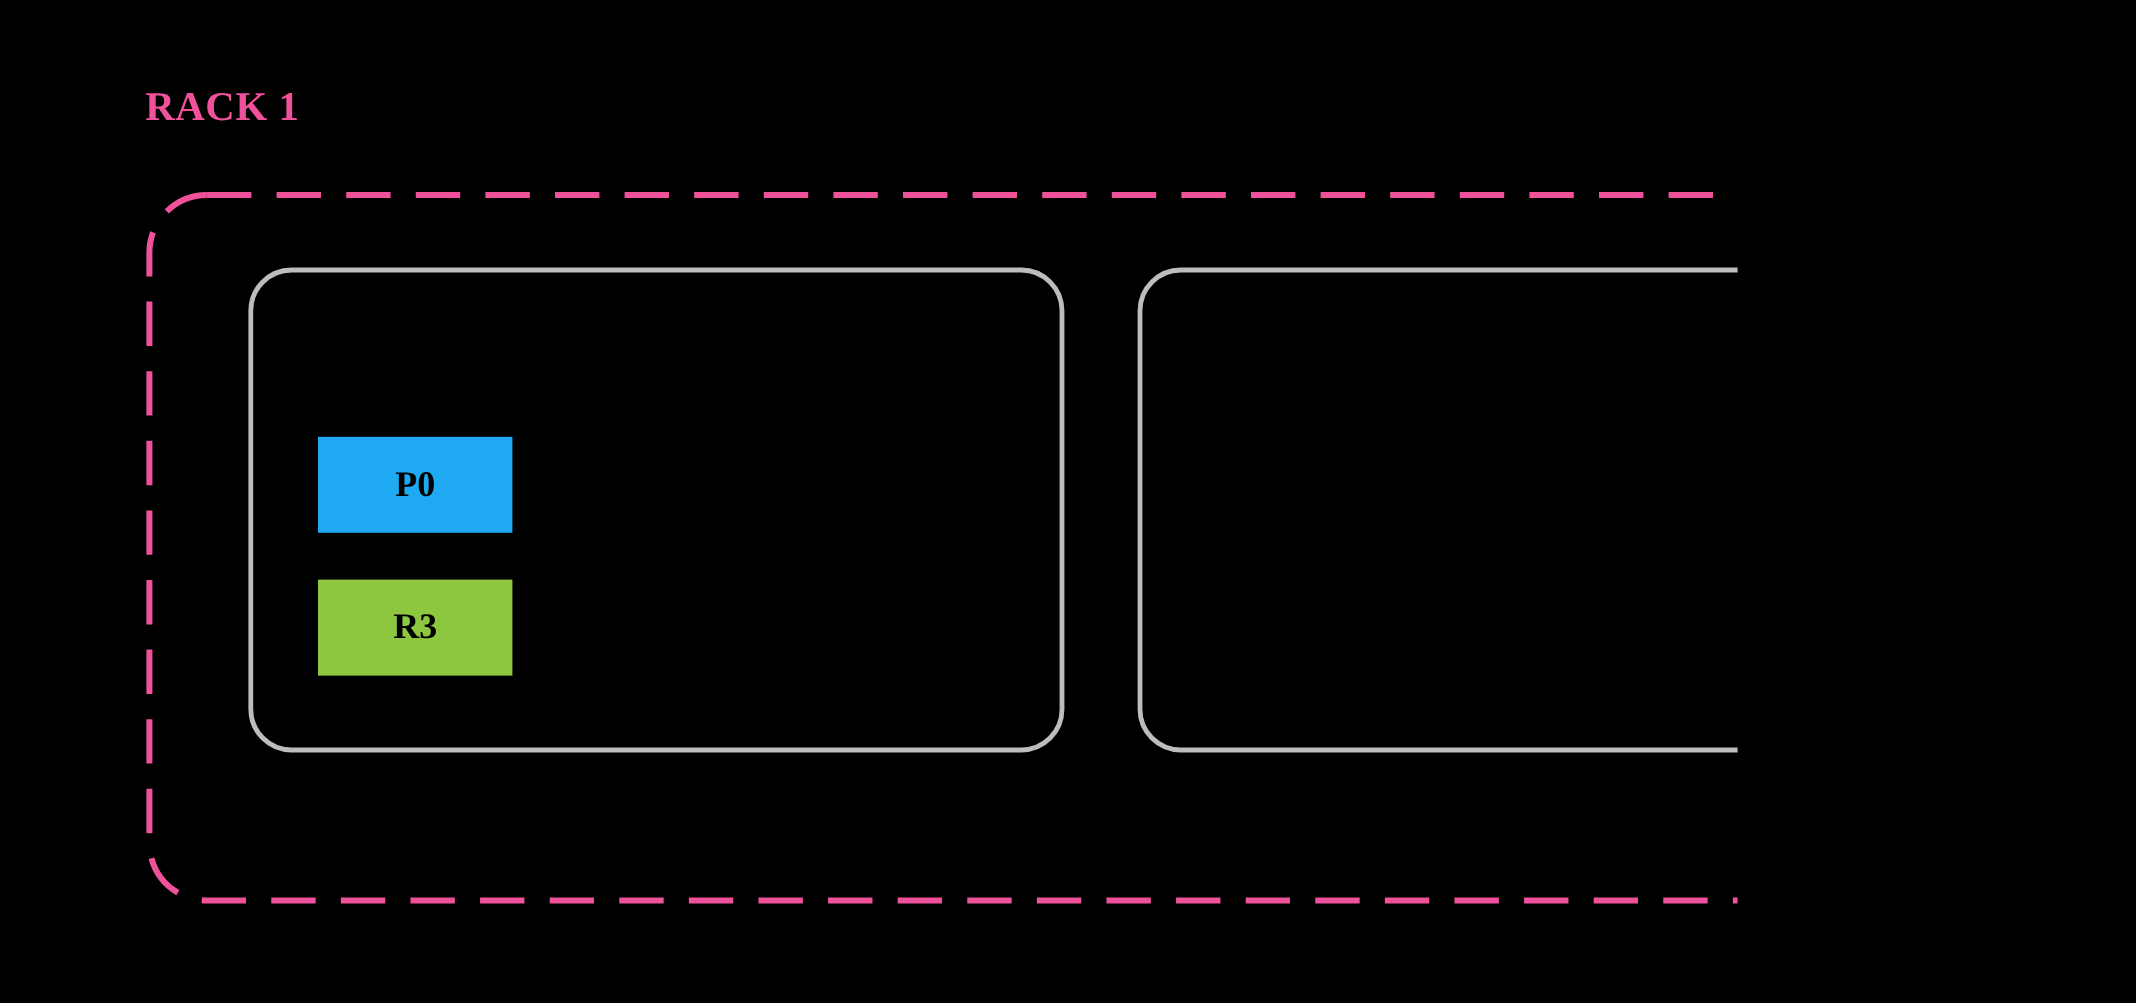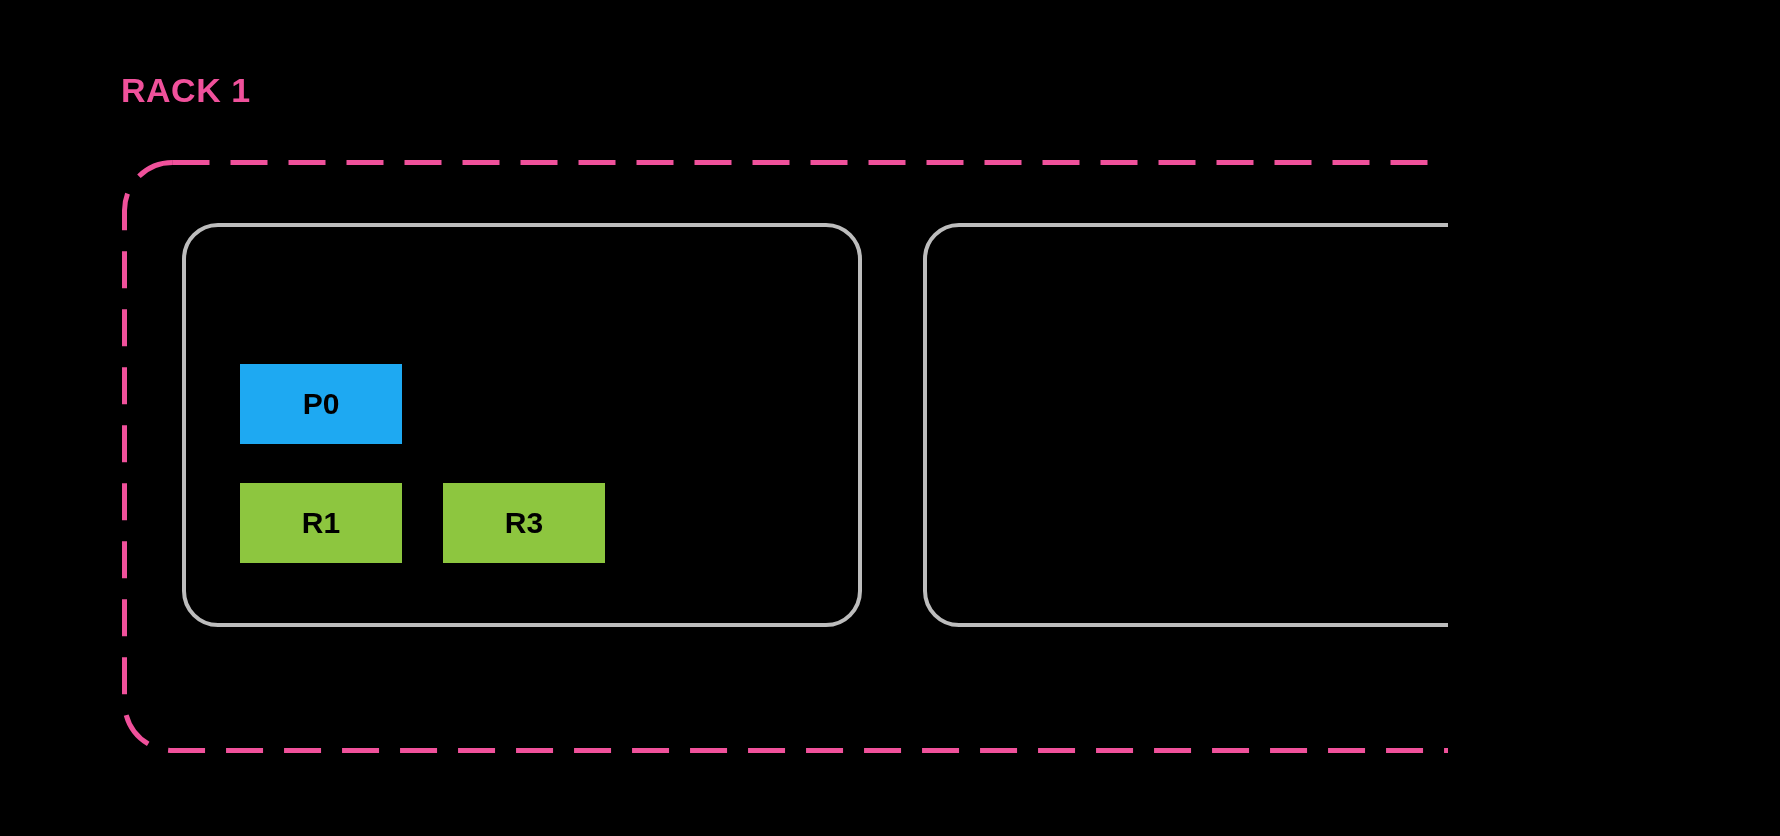--- a/index.html
+++ b/index.html
@@ -7,20 +7,21 @@
     padding: 0;
     background: var(--background, #000);
     font-family: "Liberation Sans", "DejaVu Sans", sans-serif;
   }
   #canvas {
     position: relative;
     width: 1448px;
     height: 836px;
     background: var(--background, #000);
     overflow: hidden;
+    font-family: Liberation Serif, serif;
   }
   .rack-label {
     position: absolute;
     left: 121px;
     top: 71px;
     font-size: 34px;
     font-weight: 800;
     letter-spacing: 0.5px;
     color: var(--rack-border, #F0519B);
   }
@@ -31,20 +32,21 @@
     pointer-events: none;
   }
   .node {
     position: absolute;
     top: 223px;
     height: 404px;
     border: 4px solid var(--node-border, #BDBDBD);
     border-radius: 36px;
     box-sizing: border-box;
     padding: 137px 0 0 54px;
+    margin-left: 25px;
   }
   .node-left  { left: 182px; width: 680px; }
   .node-right { left: 923px; width: 675px; }
   .box-row {
     display: flex;
     gap: 41px;
   }
   .box-row + .box-row {
     margin-top: 39px;
   }
@@ -70,21 +72,20 @@
 
   <svg class="rack-boundary-svg" width="1780" height="836">
     <rect x="124.5" y="162.5" width="1531" height="588" rx="48" ry="48" fill="none" stroke-width="5" stroke-dasharray="37 21" style="stroke: var(--rack-border, #F0519B);"></rect>
   </svg>
 
   <div class="node node-left">
     <div class="box-row">
       <div class="box" data-type="primary">P0</div>
     </div>
     <div class="box-row">
-      <div class="box" data-type="replica">R1</div>
       <div class="box" data-type="replica">R3</div>
     </div>
   </div>
 
   <div class="node node-right">
     <div class="box-row">
     </div>
   </div>
 
 </div>

